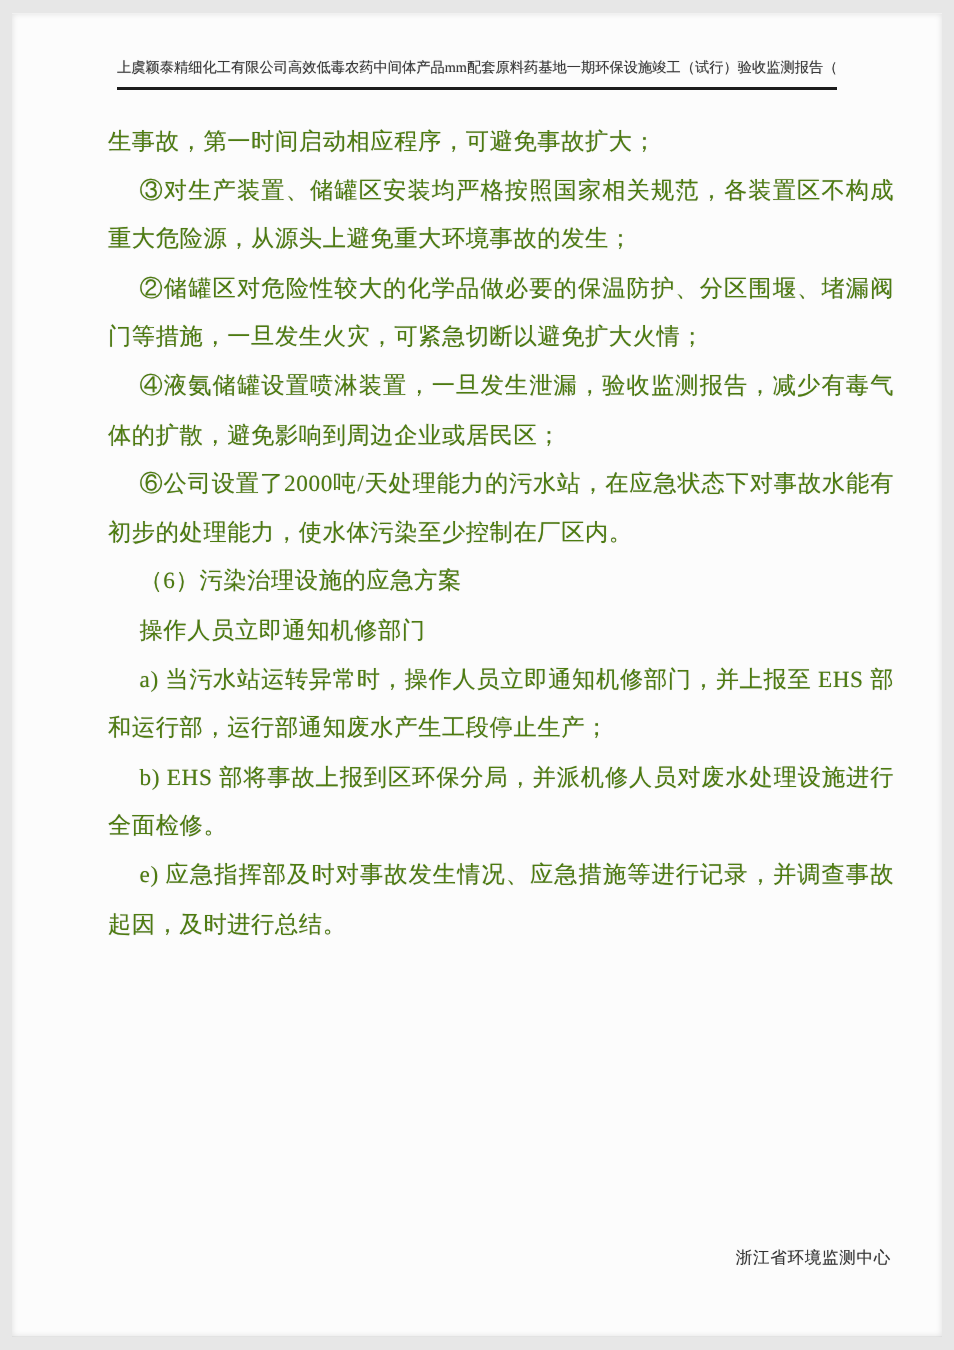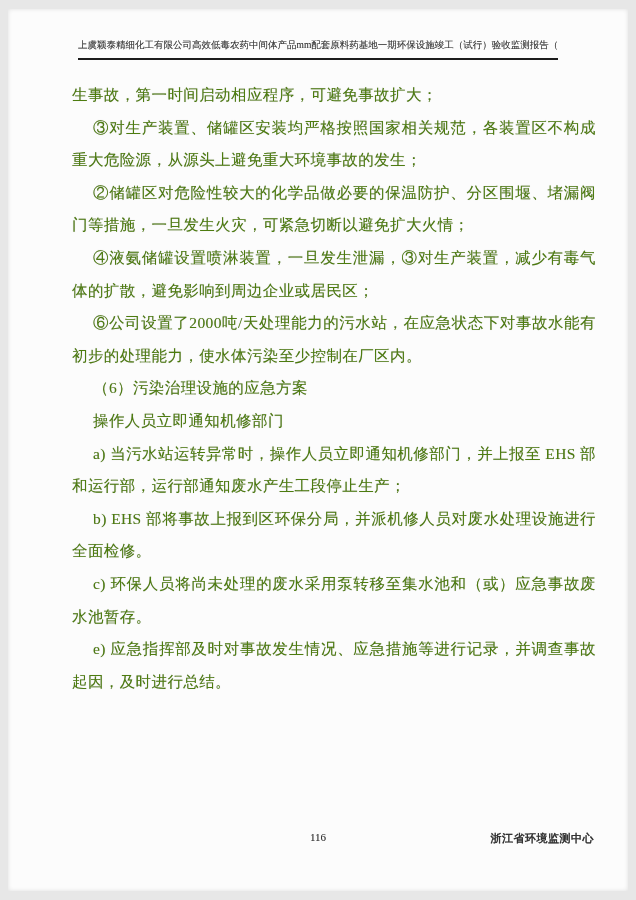--- a/index.html
+++ b/index.html
@@ -51,41 +51,38 @@
     color:#333;
     text-shadow:0 0 0.6px rgba(70,70,70,0.4);
   }
   .footer-org {
     position:absolute;
     right:34px; top:822px;
     font-size:11px;
     color:#333;
     letter-spacing:0.5px;
     text-shadow:0 0 0.6px rgba(70,70,70,0.4);
-    font-weight:bold;
   }
 </style>
 </head>
 <body>
 
 <div class="page">
 
   <div class="header">上虞颖泰精细化工有限公司高效低毒农药中间体产品mm配套原料药基地一期环保设施竣工（试行）验收监测报告（修订稿）</div>
 
   <div class="content">
     <p>生事故，第一时间启动相应程序，可避免事故扩大；</p>
     <p class="ind">③对生产装置、储罐区安装均严格按照国家相关规范，各装置区不构成重大危险源，从源头上避免重大环境事故的发生；</p>
     <p class="ind">②储罐区对危险性较大的化学品做必要的保温防护、分区围堰、堵漏阀门等措施，一旦发生火灾，可紧急切断以避免扩大火情；</p>
-    <p class="ind">④液氨储罐设置喷淋装置，一旦发生泄漏，③对生产装置，减少有毒气体的扩散，避免影响到周边企业或居民区；</p>
+    <p class="ind">④液氨储罐设置喷淋装置，一旦发生泄漏，验收监测报告，减少有毒气体的扩散，避免影响到周边企业或居民区；</p>
     <p class="ind">⑥公司设置了2000吨/天处理能力的污水站，在应急状态下对事故水能有初步的处理能力，使水体污染至少控制在厂区内。</p>
     <p class="ind">（6）污染治理设施的应急方案</p>
     <p class="ind">操作人员立即通知机修部门</p>
     <p class="ind">a) 当污水站运转异常时，操作人员立即通知机修部门，并上报至 EHS 部和运行部，运行部通知废水产生工段停止生产；</p>
     <p class="ind">b) EHS 部将事故上报到区环保分局，并派机修人员对废水处理设施进行全面检修。</p>
-    <p class="ind">c) 环保人员将尚未处理的废水采用泵转移至集水池和（或）应急事故废水池暂存。</p>
     <p class="ind">e) 应急指挥部及时对事故发生情况、应急措施等进行记录，并调查事故起因，及时进行总结。</p>
   </div>
 
-  <div class="footer-pageno">116</div>
 
   <div class="footer-org">浙江省环境监测中心</div>
 
 </div>
 
 </body></html>

